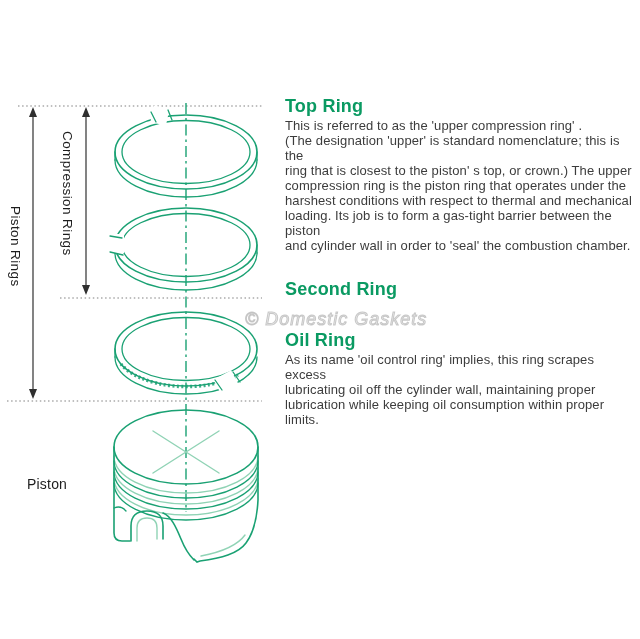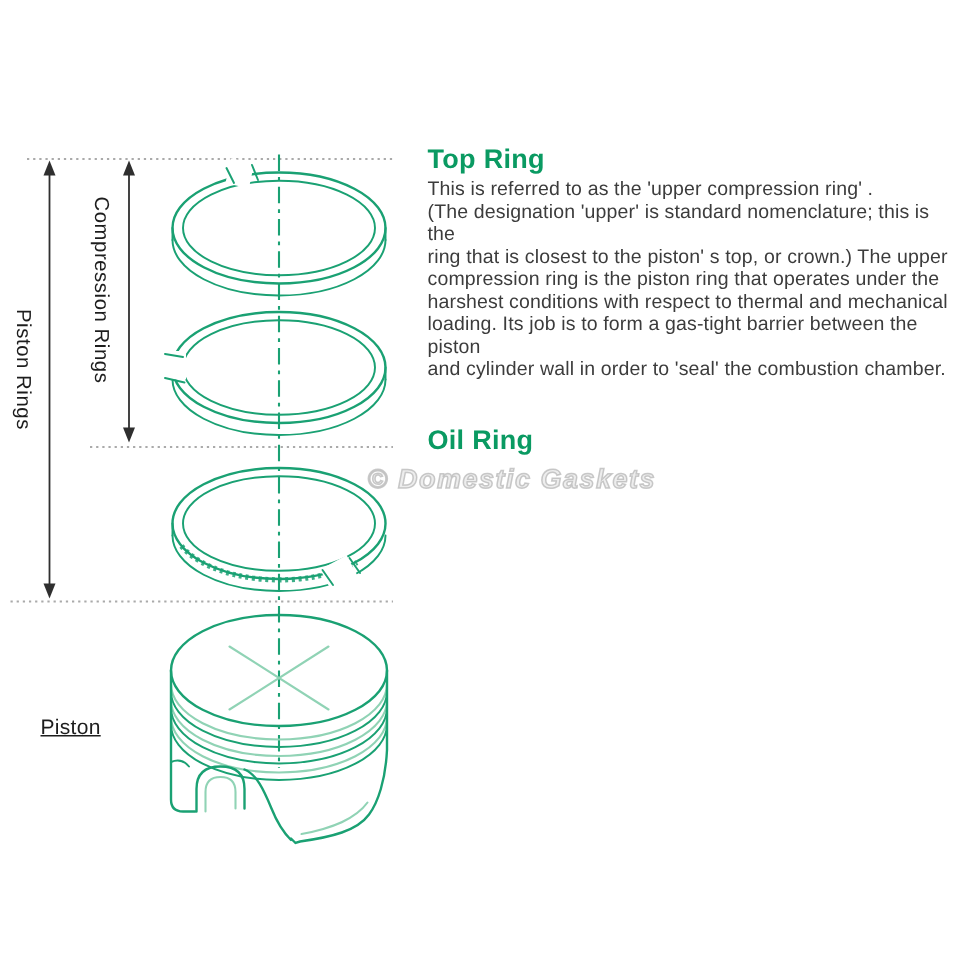--- a/index.html
+++ b/index.html
@@ -34,21 +34,21 @@
   
   .text-col{position:absolute;left:285px;top:96px;width:350px;}
   .sec-heading{font-size:18px;line-height:21px;font-weight:bold;color:var(--heading-green);
                letter-spacing:.2px;}
   .sec-heading.mt2{margin-top:26px;}
   .sec-heading.mt3{margin-top:30px;}
   .sec-body{font-size:13px;line-height:15px;color:var(--body-text);margin-top:1px;
             white-space:pre-line;letter-spacing:.1px;}
 
   
-  .watermark{position:absolute;left:245px;top:309px;font-size:18px;font-weight:bold;
+  .watermark{position:absolute;left:245px;top:309px;font-size:18px;font-weight:normal;
              font-style:italic;letter-spacing:1px;color:rgba(215,215,215,.45);
              -webkit-text-stroke:1px rgba(160,160,160,.55);z-index:5;pointer-events:none;}
 </style>
 </head>
 <body>
 
 <div class="stage">
 
   
   <svg width="290" height="639" viewBox="0 0 290 639" xmlns="http://www.w3.org/2000/svg">
@@ -139,33 +139,37 @@
         <path class="st-light" d="M137 541 L137 528 Q137 518 147 518 Q157 518 157 528 L157 539"></path>
       </g>
     </g>
   </svg>
 
   
   <div class="vlabel" style="left:8px;top:206px;">Piston Rings</div>
   <div class="vlabel" style="left:60px;top:131px;">Compression Rings</div>
 
   
-  <div class="hlabel" style="left:27px;top:476px;text-decoration:underline;">Piston</div>
+  <div class="hlabel" style="left:27px;top:476px;">Piston</div>
 
   
   <div class="text-col">
     <h3 class="sec-heading">Top Ring</h3>
     <p class="sec-body">This is referred to as the 'upper compression ring' .
 (The designation 'upper' is standard nomenclature; this is the
 ring that is closest to the piston' s top, or crown.) The upper
 compression ring is the piston ring that operates under the
 harshest  conditions with respect to thermal and mechanical
 loading. Its job is to form a gas-tight barrier between the piston
 and cylinder wall in order to 'seal' the combustion chamber.</p>
 
+    <h3 class="sec-heading mt2">Second Ring</h3>
 
     <h3 class="sec-heading mt3">Oil Ring</h3>
+    <p class="sec-body">As its name 'oil control ring' implies, this ring scrapes excess
+lubricating oil off the cylinder wall, maintaining proper
+lubrication while keeping oil consumption within proper limits.</p>
   </div>
 
   
   <div class="watermark">© Domestic Gaskets</div>
 
 </div>
 
 </body></html>

